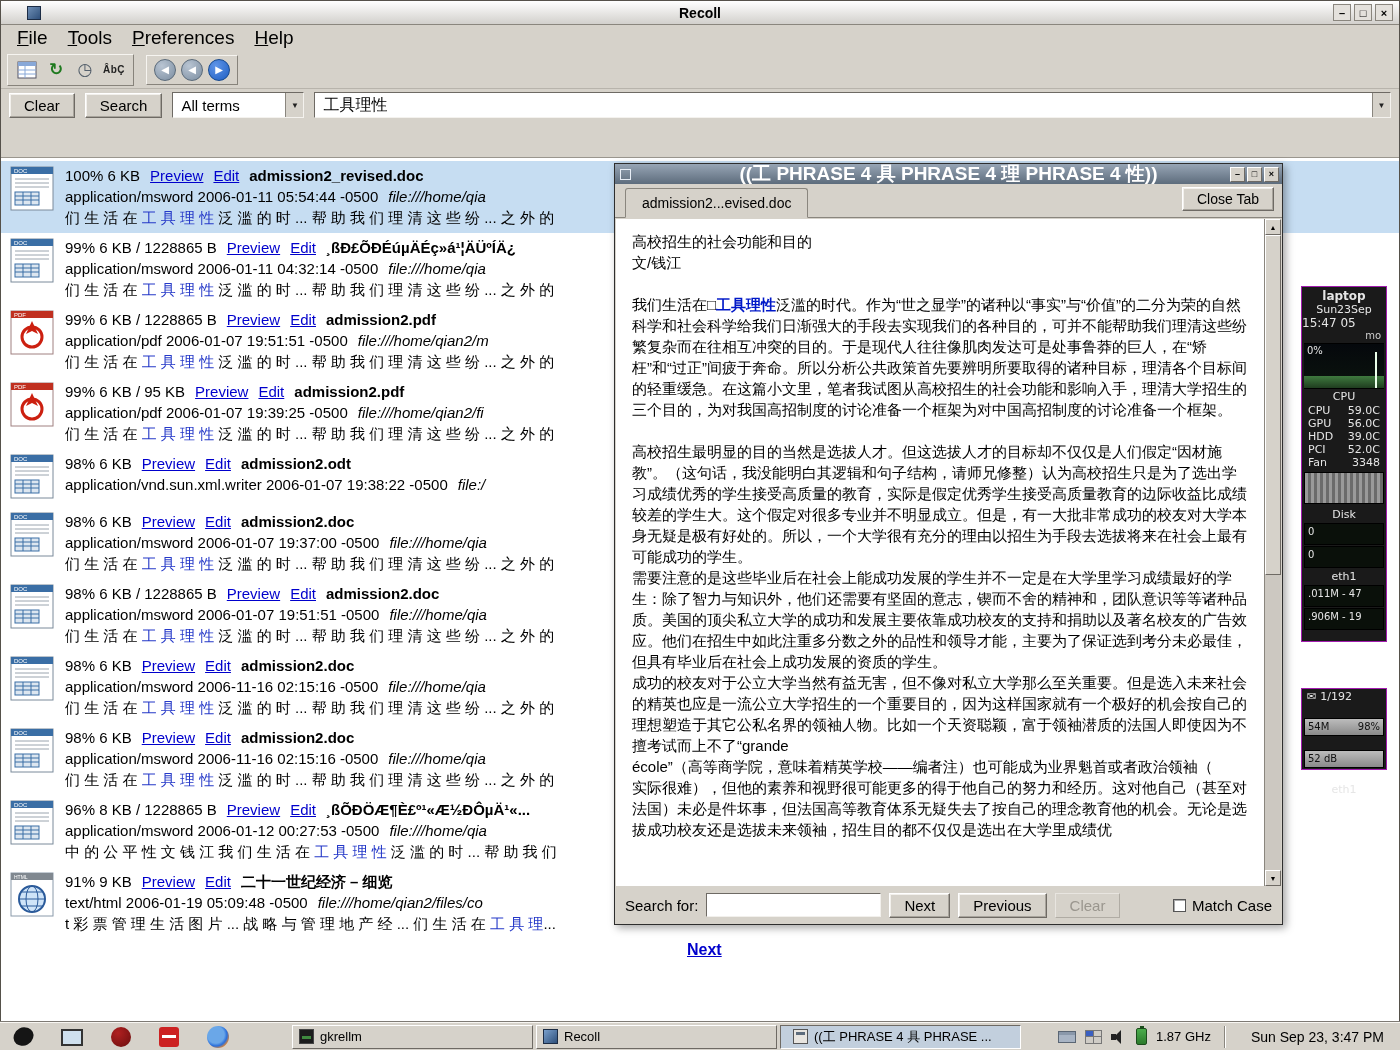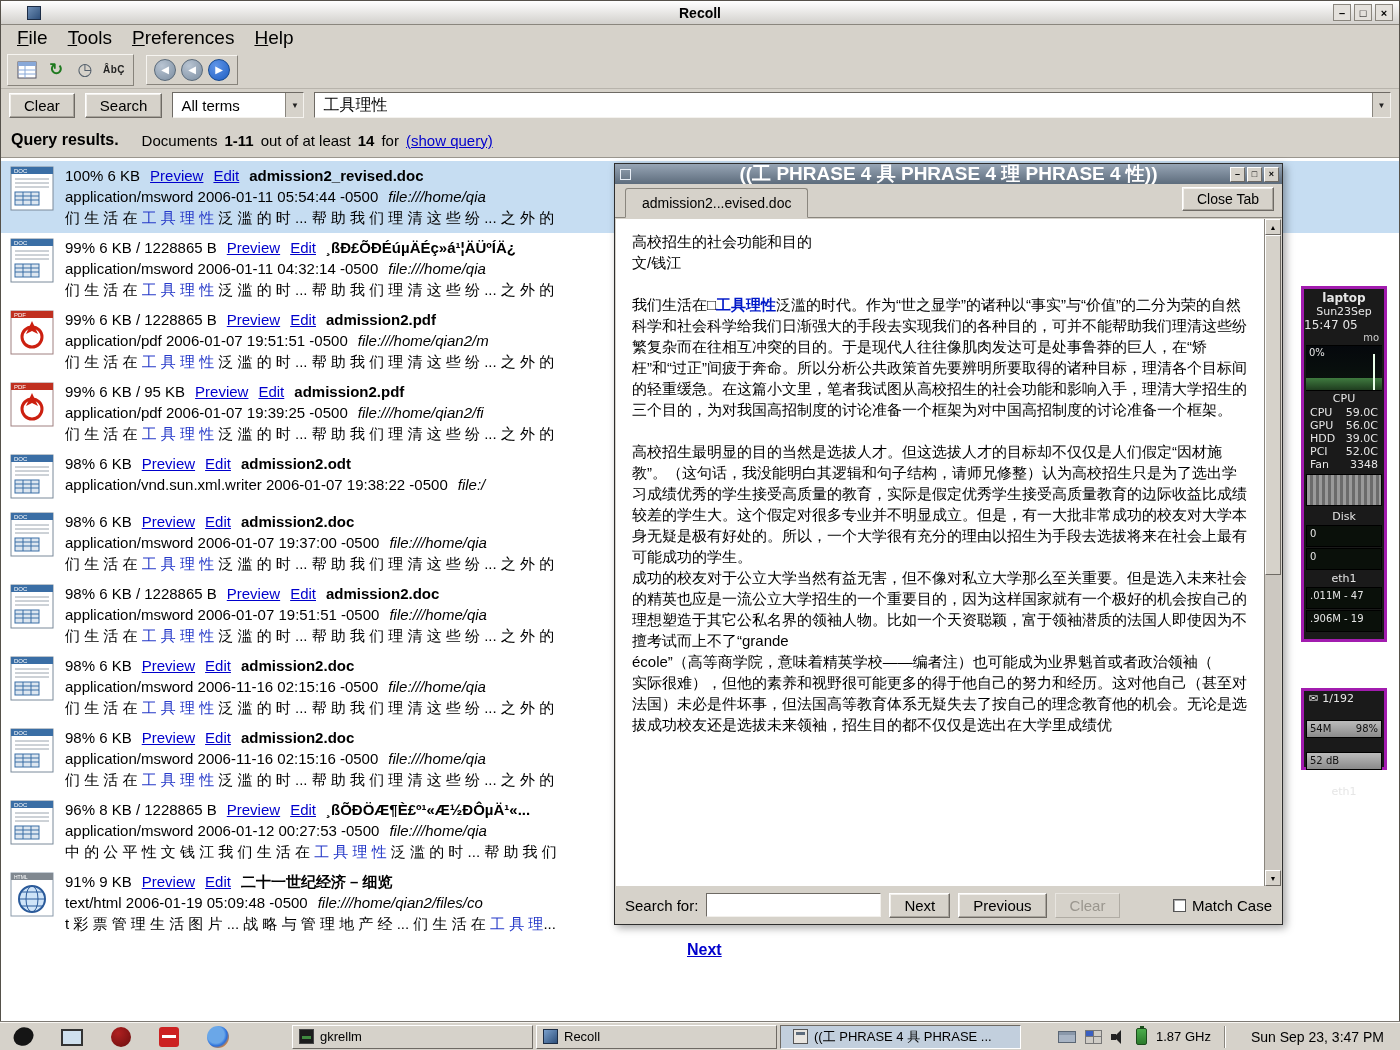--- a/index.html
+++ b/index.html
@@ -75,21 +75,21 @@
   .sb-btn { position:absolute; left:0; right:0; height:16px; background:#d6d2ca; border:1px solid; border-color:#fff #6e6a64 #6e6a64 #fff; display:flex; align-items:center; justify-content:center; font-size:7px; }
   .sb-up { top:0; } .sb-down { bottom:0; }
   .sb-thumb { position:absolute; left:0; right:0; top:16px; height:340px; background:#d6d2ca; border:1px solid; border-color:#fff #6e6a64 #6e6a64 #fff; }
   .pv-footer { position:absolute; bottom:0; left:0; right:0; height:38px; display:flex; align-items:center; gap:8px; padding:0 10px; }
   .pv-search-input { width:175px; height:24px; background:#fff; border:1px solid; border-color:#6e6a64 #f2f0ec #f2f0ec #6e6a64; font-size:14px; padding:0 4px; font-family:inherit; }
   .btn.disabled { color:#9a968e; border-color:#e8e5e0 #b0aca4 #b0aca4 #e8e5e0; box-shadow:none; }
   .cb-group { margin-left:auto; display:flex; align-items:center; gap:6px; }
   .checkbox { width:13px; height:13px; background:#fff; border:1px solid #555; box-shadow:inset 1px 1px 0 #aaa; }
 
   
-  .gk { position:absolute; left:1301px; width:86px; background:#1a1a1a; border:3px solid #a21caf; color:#e6e6e6; z-index:6; font-family:"DejaVu Sans",sans-serif; }
+  .gk { position:absolute; left:1301px; width:86px; background:#1a1a1a; border:1px solid #a21caf; color:#e6e6e6; z-index:6; font-family:"DejaVu Sans",sans-serif; }
   .gk1 { top:286px; height:356px; }
   .gk2 { top:688px; height:82px; }
   .gk-host { font-size:12px; font-weight:bold; text-align:center; padding:2px 0 0; }
   .gk-date { font-size:11px; text-align:center; }
   .gk-time { font-size:12px; text-align:left; }
   .gk-mo { font-size:10px; text-align:right; padding-right:5px; color:#cfcfcf; }
   .gk-chart { position:relative; height:46px; background:linear-gradient(#05080c,#0b140e); border-top:1px solid #000; border-bottom:1px solid #000; margin:2px 2px 0; }
   .gk-chart .fill { position:absolute; left:0; right:0; bottom:0; height:12px; background:linear-gradient(#3f7a3f,#1f3d1f); }
   .gk-chart .spike { position:absolute; right:7px; bottom:0; width:2px; height:36px; background:#eaffea; }
   .gk-chart .clbl { position:absolute; left:3px; top:1px; font-size:10px; }
@@ -184,29 +184,20 @@
     <div class="combo mode-combo">
       <span class="combo-text">All terms</span>
       <span class="combo-arrow">▼</span>
     </div>
     <div class="combo query-combo">
       <span class="combo-text">工具理性</span>
       <span class="combo-arrow">▼</span>
     </div>
   </div>
 
-  <div class="results-header">
-    <span class="rh-title">Query results.</span>
-    <span>Documents</span>
-    <span class="bold">1-11</span>
-    <span>out of at least</span>
-    <span class="bold">14</span>
-    <span>for</span>
-    <a class="link">(show query)</a>
-  </div>
 
   <div class="hsep"></div>
 
   <div class="results-area">
     <div class="rlist">
   <div class="rrow selected">
     <div class="ricon">
       <svg width="50" height="45" viewBox="0 0 50 45">
         <rect x="4" y="1" width="42" height="43" fill="#ffffff" stroke="#7a8a9a"></rect>
         <rect x="4" y="1" width="42" height="7" fill="#3a6ea5"></rect>
@@ -581,20 +572,21 @@
     <div class="pv-tab">admission2...evised.doc</div>
     <button class="btn pv-closetab">Close Tab</button>
   </div>
   <div class="pv-content">
       <p class="pv-par"><span>高校招生的社会功能和目的</span><span class="hlterm"></span><span></span></p>
       <p class="pv-par"><span>文/钱江</span><span class="hlterm"></span><span></span></p>
       <p class="pv-par blank"><span></span><span class="hlterm"></span><span></span></p>
       <p class="pv-par"><span>我们生活在□</span><span class="hlterm">工具理性</span><span>泛滥的时代。作为“世之显学”的诸种以“事实”与“价值”的二分为荣的自然科学和社会科学给我们日渐强大的手段去实现我们的各种目的，可并不能帮助我们理清这些纷繁复杂而在往相互冲突的目的。于是现代人往往像肌肉发达可是处事鲁莽的巨人，在“矫枉”和“过正”间疲于奔命。所以分析公共政策首先要辨明所要取得的诸种目标，理清各个目标间的轻重缓急。在这篇小文里，笔者我试图从高校招生的社会功能和影响入手，理清大学招生的三个目的，为对我国高招制度的讨论准备一个框架为对中国高招制度的讨论准备一个框架。</span></p>
       <p class="pv-par blank"><span></span><span class="hlterm"></span><span></span></p>
       <p class="pv-par"><span>高校招生最明显的目的当然是选拔人才。但这选拔人才的目标却不仅仅是人们假定“因材施教”。（这句话，我没能明白其逻辑和句子结构，请师兄修整）认为高校招生只是为了选出学习成绩优秀的学生接受高质量的教育，实际是假定优秀学生接受高质量教育的边际收益比成绩较差的学生大。这个假定对很多专业并不明显成立。但是，有一大批非常成功的校友对大学本身无疑是极有好处的。所以，一个大学很有充分的理由以招生为手段去选拔将来在社会上最有可能成功的学生。</span><span class="hlterm"></span><span></span></p>
+      <p class="pv-par"><span>需要注意的是这些毕业后在社会上能成功发展的学生并不一定是在大学里学习成绩最好的学生：除了智力与知识外，他们还需要有坚固的意志，锲而不舍的精神和，团队意识等等诸种品质。美国的顶尖私立大学的成功和发展主要依靠成功校友的支持和捐助以及著名校友的广告效应。他们在招生中如此注重多分数之外的品性和领导才能，主要为了保证选到考分未必最佳，但具有毕业后在社会上成功发展的资质的学生。</span><span class="hlterm"></span><span></span></p>
       <p class="pv-par"><span>成功的校友对于公立大学当然有益无害，但不像对私立大学那么至关重要。但是选入未来社会的精英也应是一流公立大学招生的一个重要目的，因为这样国家就有一个极好的机会按自己的理想塑造于其它公私名界的领袖人物。比如一个天资聪颖，富于领袖潜质的法国人即使因为不擅考试而上不了“grande</span><span class="hlterm"></span><span></span></p>
       <p class="pv-par"><span>école”（高等商学院，意味着精英学校——编者注）也可能成为业界魁首或者政治领袖（</span><span class="hlterm"></span><span></span></p>
       <p class="pv-par"><span>实际很难），但他的素养和视野很可能更多的得于他自己的努力和经历。这对他自己（甚至对法国）未必是件坏事，但法国高等教育体系无疑失去了按自己的理念教育他的机会。无论是选拔成功校友还是选拔未来领袖，招生目的都不仅仅是选出在大学里成绩优</span><span class="hlterm"></span><span></span></p>
     </div>
   <div class="pv-scroll">
     <div class="sb-btn sb-up">▲</div>
     <div class="sb-thumb"></div>
     <div class="sb-btn sb-down">▼</div>
   </div>
   <div class="pv-footer">

